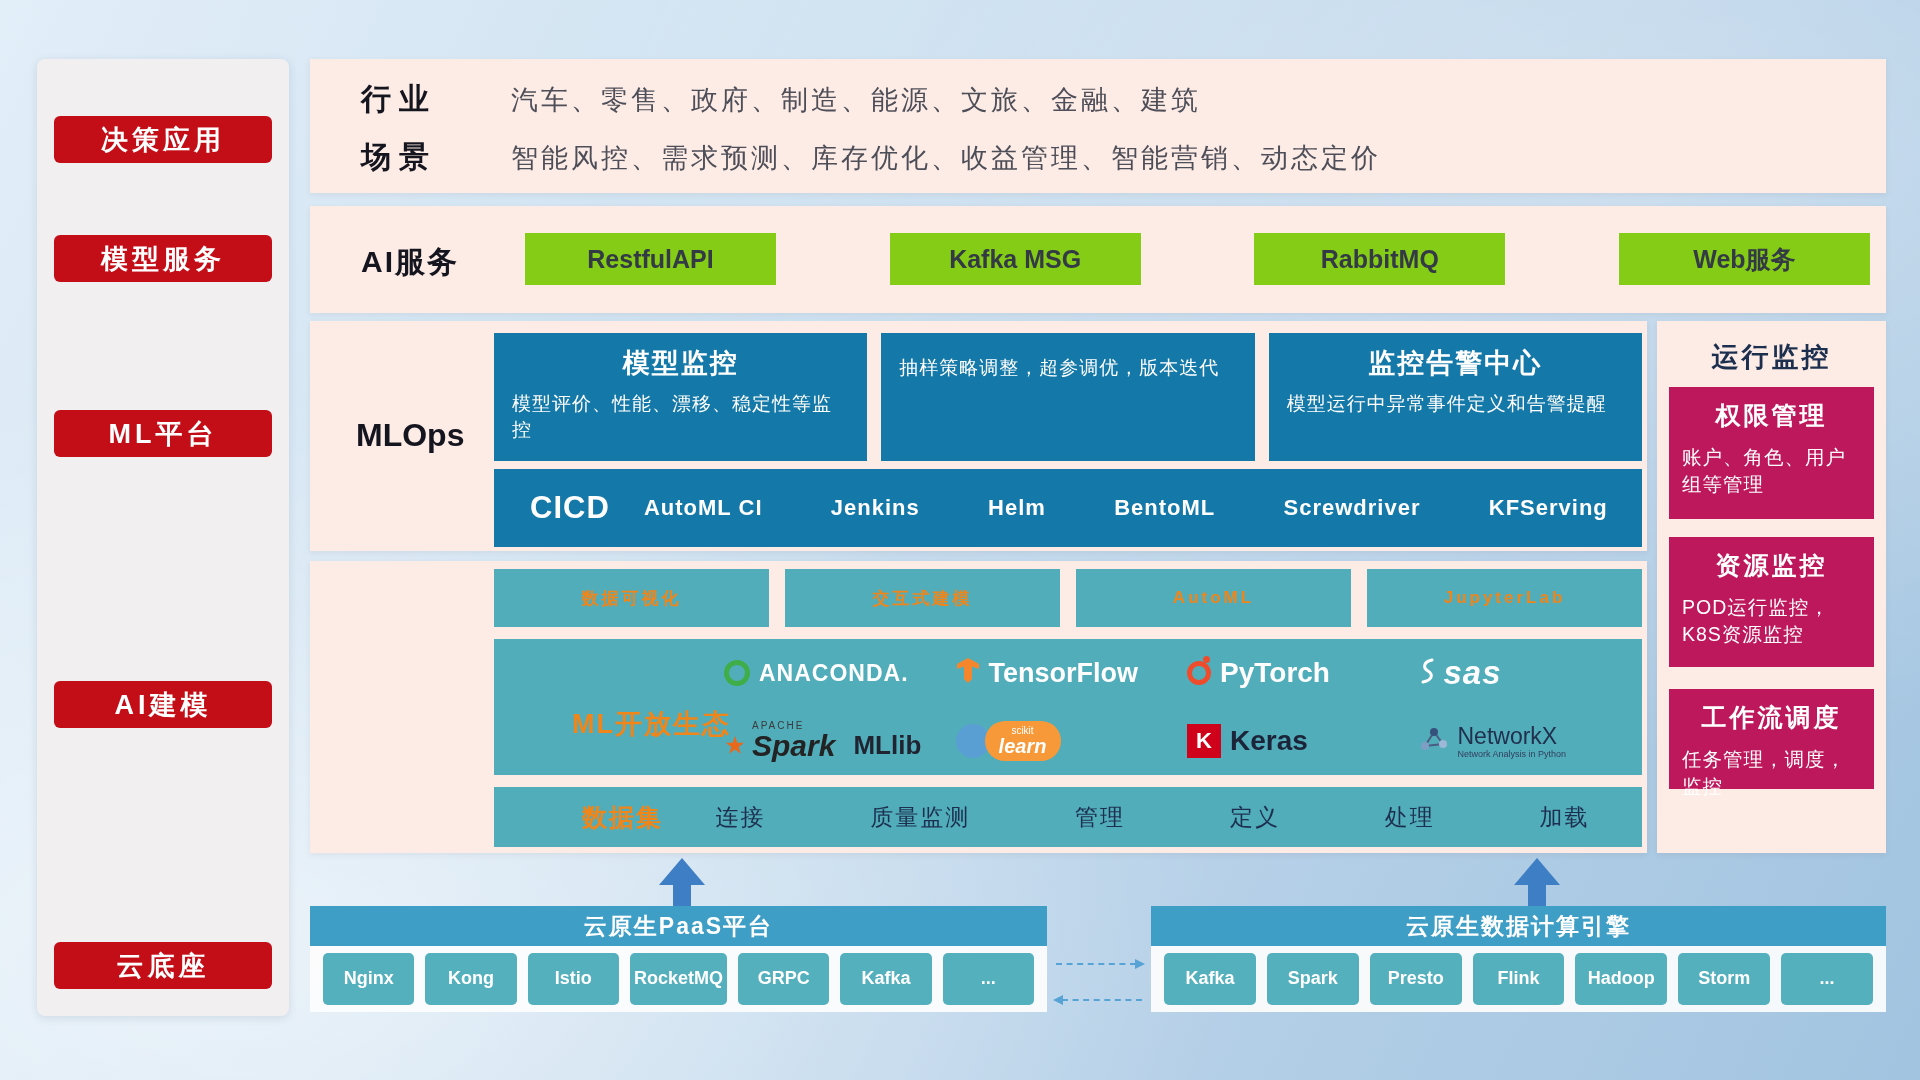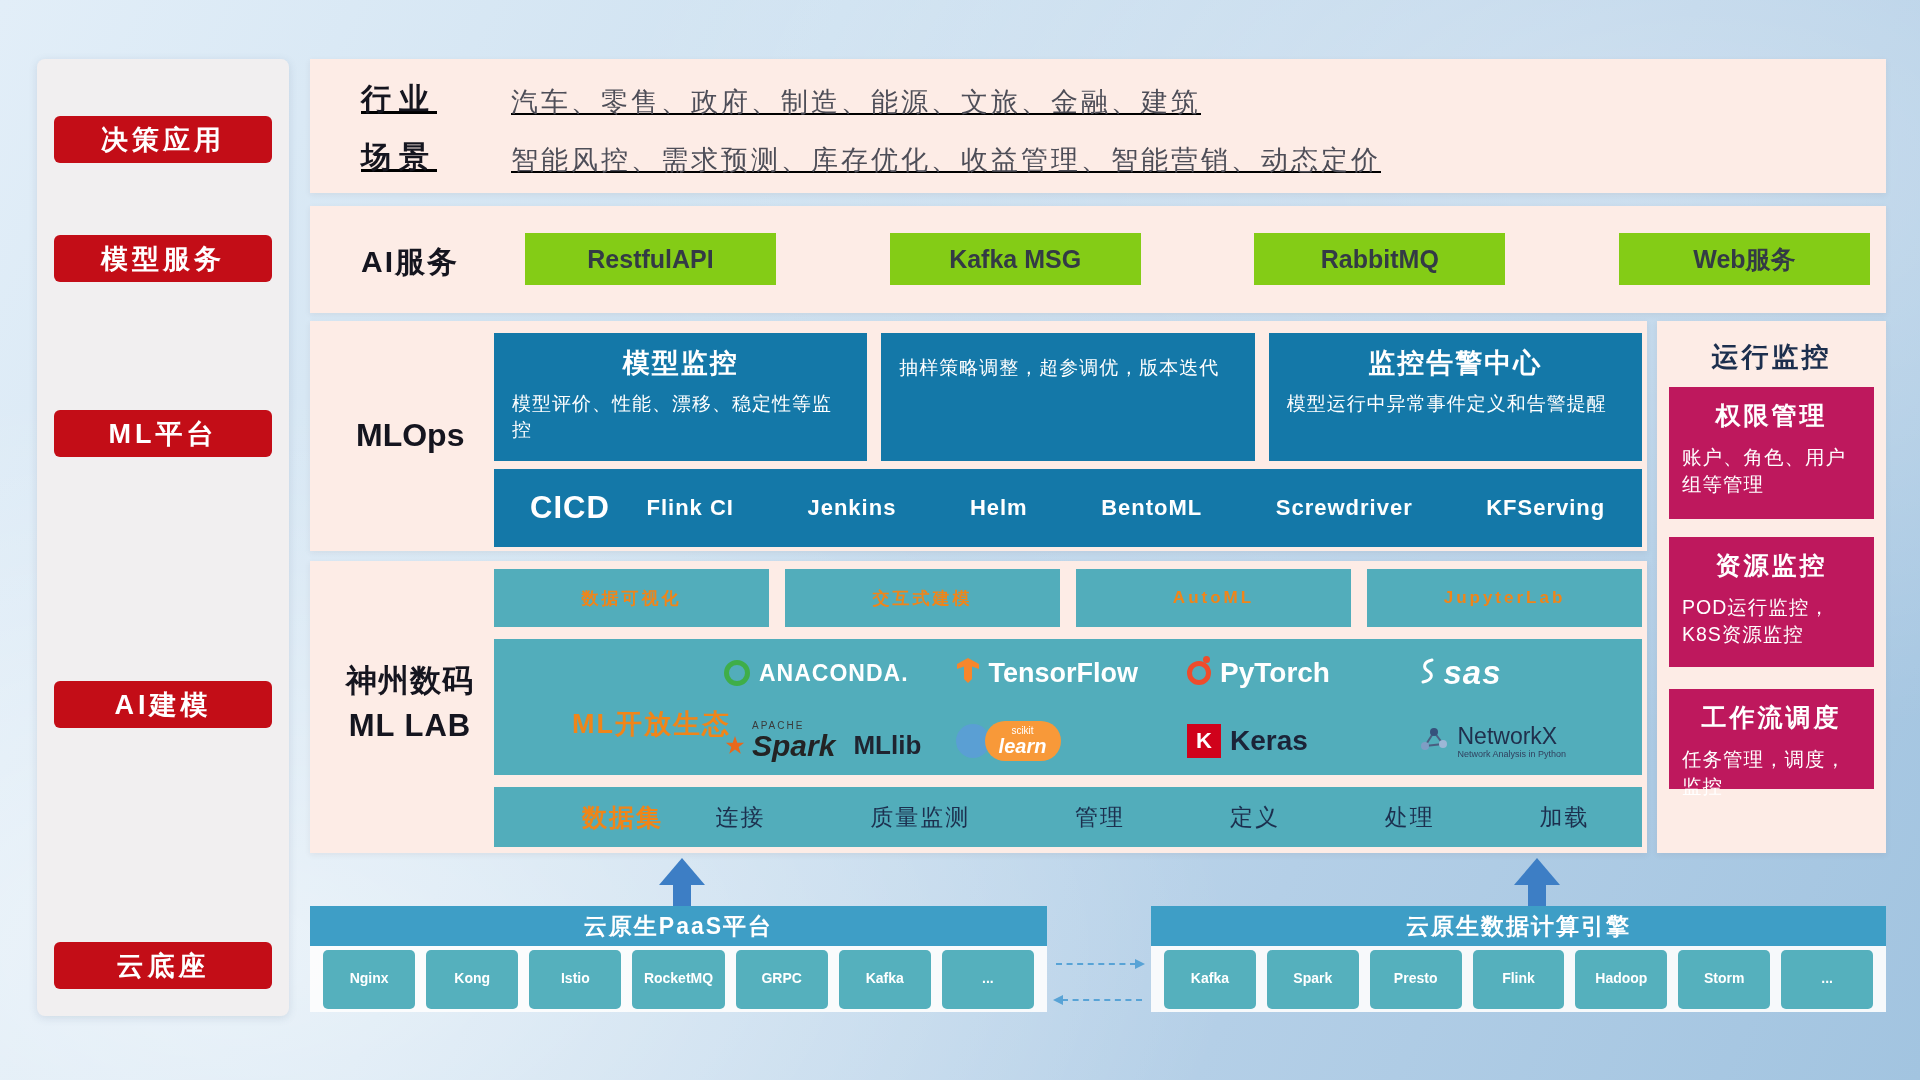--- a/index.html
+++ b/index.html
@@ -17,21 +17,21 @@
 
   
   .panel{position:absolute;background:#fdece6;box-shadow:0 2px 6px rgba(90,70,60,.08);}
   .panel-industry{left:310px;top:59px;width:1576px;height:134px;}
   .panel-service{left:310px;top:206px;width:1576px;height:107px;}
   .panel-mlops{left:310px;top:321px;width:1337px;height:230px;}
   .panel-mllab{left:310px;top:561px;width:1337px;height:292px;}
   .panel-monitor{left:1657px;top:321px;width:229px;height:532px;}
 
   
-  .ind-row{position:absolute;left:51px;display:flex;align-items:flex-end;text-decoration:underline;}
+  .ind-row{position:absolute;left:51px;display:flex;align-items:center;}
   .ir1{top:20px}.ir2{top:78px}
   .ind-label{width:150px;font-size:30px;font-weight:bold;color:#15151f;letter-spacing:8px;}
   .ind-val{font-size:27px;color:#4e4e58;letter-spacing:3px;}
 
   
   .svc-label{position:absolute;left:51px;top:36px;font-size:30px;font-weight:bold;color:#15151f;letter-spacing:2px;}
   .svc-row{position:absolute;left:184px;top:27px;width:1376px;display:flex;justify-content:space-between;}
   .svc-btn{width:251px;height:52px;background:#84cc16;color:#333a45;font-size:25px;font-weight:bold;display:flex;align-items:center;justify-content:center;cursor:pointer;margin-left:31px;}
 
   
@@ -60,21 +60,21 @@
   .mon-card{position:absolute;left:12px;width:205px;background:#be185d;color:#fff;padding:12px 13px 0;}
   .mc1{top:66px;height:132px}.mc2{top:216px;height:130px}.mc3{top:368px;height:100px}
   .mon-card h4{text-align:center;font-size:25px;font-weight:bold;letter-spacing:3px;}
   .mon-card p{margin-top:12px;font-size:19.5px;line-height:1.4;letter-spacing:1px;}
 
   
   .bgroup{position:absolute;top:906px;width:737px;}
   .bg-left{left:310px}.bg-right{left:1151px;width:735px}
   .bg-header{height:40px;background:#3e9ec6;color:#fff;font-size:23px;font-weight:bold;display:flex;align-items:center;justify-content:center;letter-spacing:2px;}
   .bg-body{height:66px;background:rgba(253,253,253,.92);display:flex;align-items:center;gap:11px;padding:0 13px;}
-  .chip{flex:1;height:59px;background:#55b0bd;border-radius:5px;color:#fff;font-size:14px;font-weight:bold;display:flex;align-items:center;justify-content:center;text-align:center;line-height:1.1;padding:0 4px;cursor:pointer;}
+  .chip{flex:1;height:52px;background:#55b0bd;border-radius:5px;color:#fff;font-size:18px;font-weight:bold;display:flex;align-items:center;justify-content:center;text-align:center;line-height:1.1;padding:0 4px;cursor:pointer;}
 
   
   .up-arrow{position:absolute;width:46px;}
   .ua1{left:659px;top:858px}.ua2{left:1514px;top:858px}
   .up-arrow .tri{width:0;height:0;border-left:23px solid transparent;border-right:23px solid transparent;border-bottom:27px solid #3d7ec5;}
   .up-arrow .stem{width:18px;height:21px;background:#3d7ec5;margin:0 auto;}
   .dash{position:absolute;height:0;border-top:2px dashed #58a3d6;}
   .d1{left:1056px;top:963px;width:80px;}
   .d2{left:1062px;top:999px;width:80px;}
   .dash .head{position:absolute;top:-6px;width:0;height:0;border-top:5px solid transparent;border-bottom:5px solid transparent;}
@@ -150,35 +150,31 @@
         <p>抽样策略调整，超参调优，版本迭代</p>
       </div>
       <div class="mcard">
         <h3>监控告警中心</h3>
         <p>模型运行中异常事件定义和告警提醒</p>
       </div>
     </div>
     <div class="cicd">
       <div class="cicd-label">CICD</div>
       <div class="cicd-items">
-        <span>Flink CI</span>
+        <span>AutoML CI</span>
         <span>Jenkins</span>
         <span>Helm</span>
         <span>BentoML</span>
         <span>Screwdriver</span>
         <span>KFServing</span>
       </div>
     </div>
   </div>
 
   <div class="panel panel-mllab">
-    <div class="mllab-label">
-      <div>神州数码</div>
-      <div>ML LAB</div>
-    </div>
     <div class="tools-row">
       <div class="tool">数据可视化</div>
       <div class="tool">交互式建模</div>
       <div class="tool">AutoML</div>
       <div class="tool">JupyterLab</div>
     </div>
     <div class="eco-box">
       <div class="eco-label">ML开放生态</div>
       <div class="logo-grid">
         <div class="logo l-ana">

